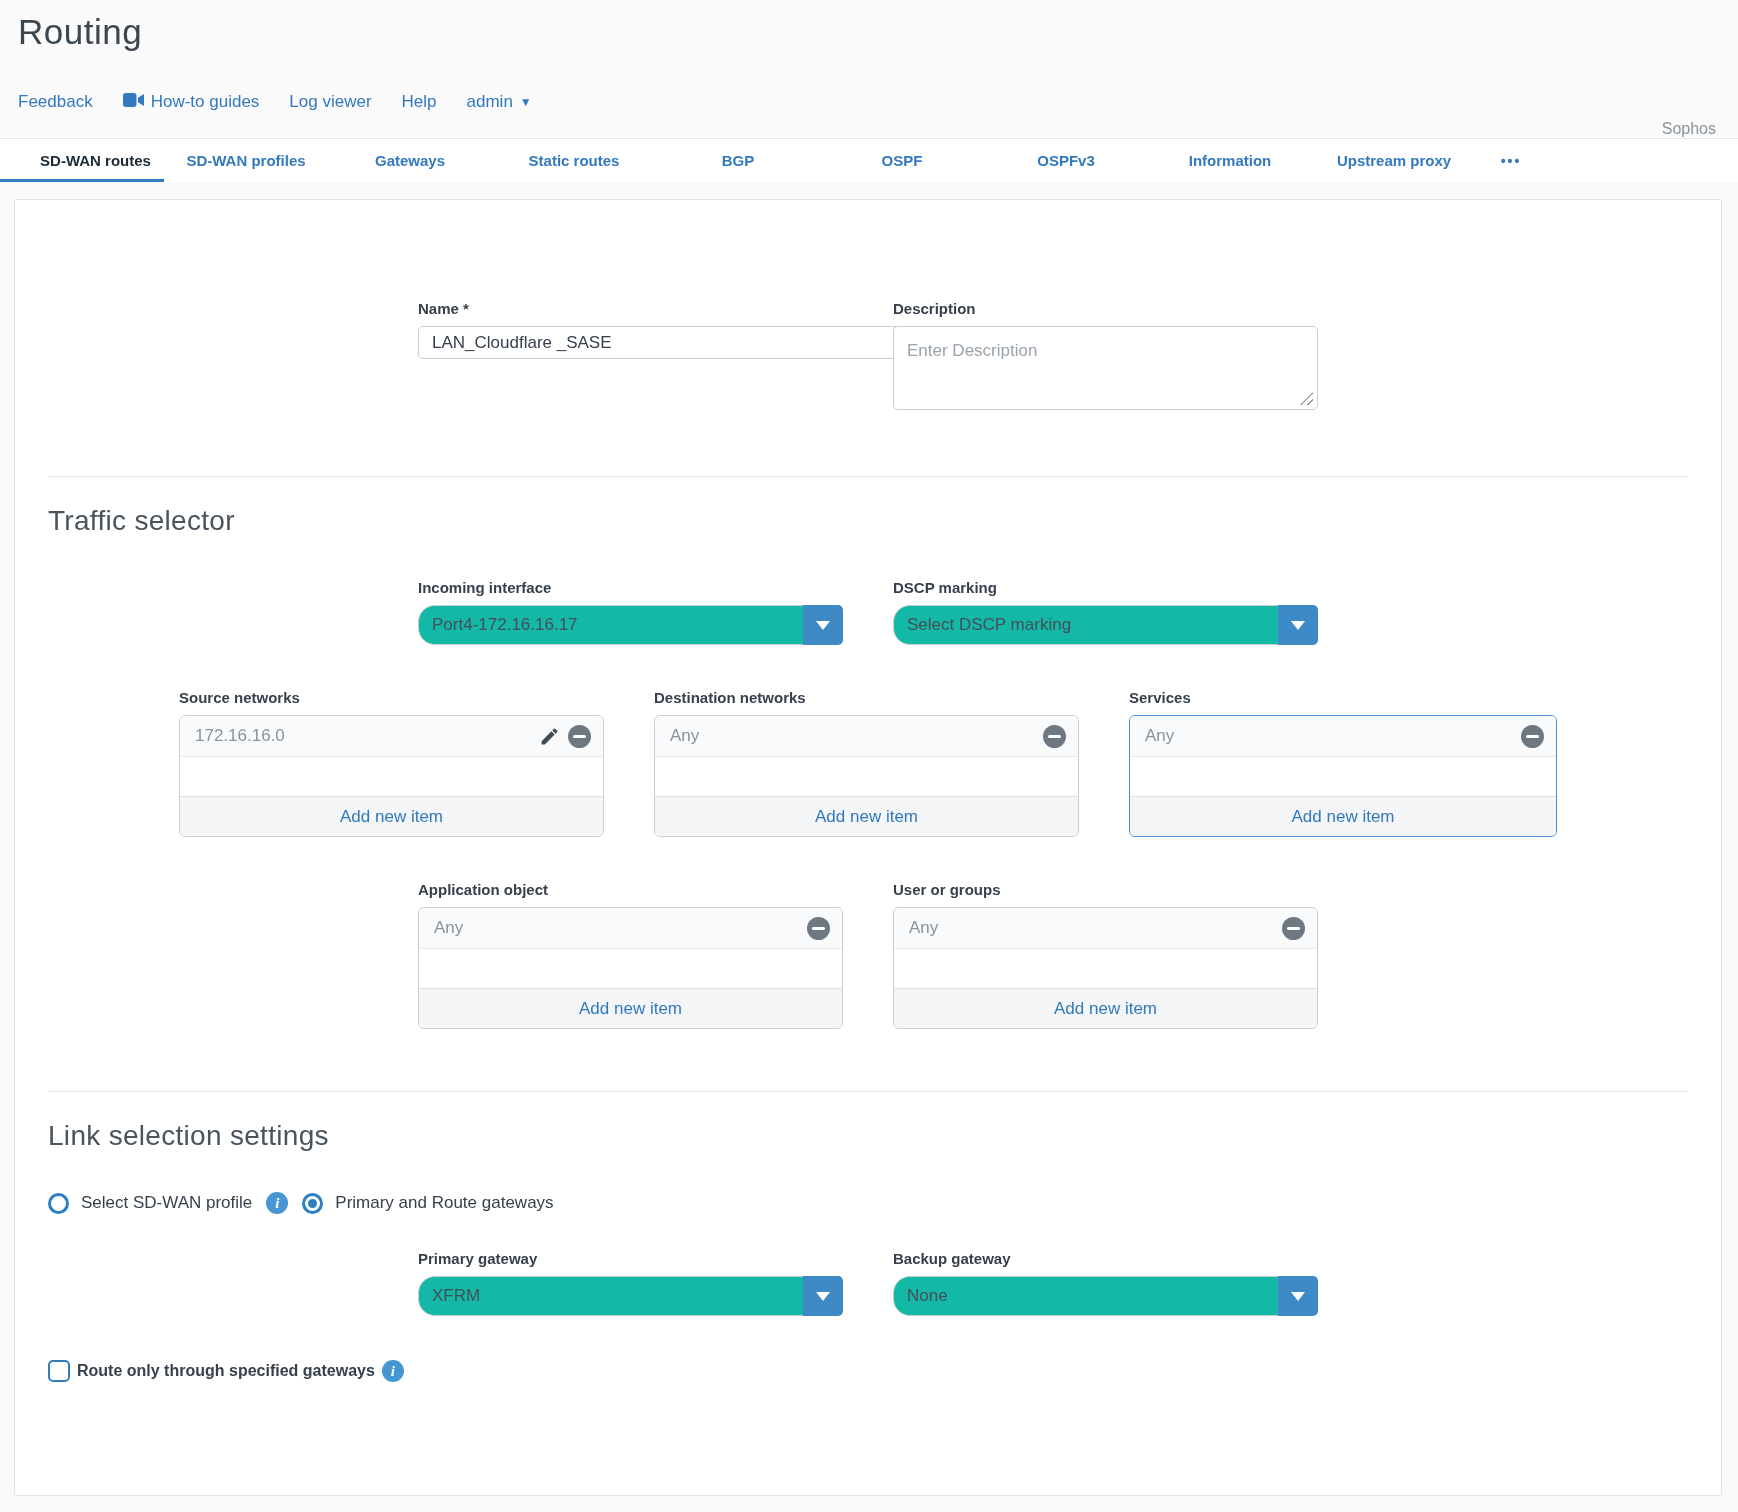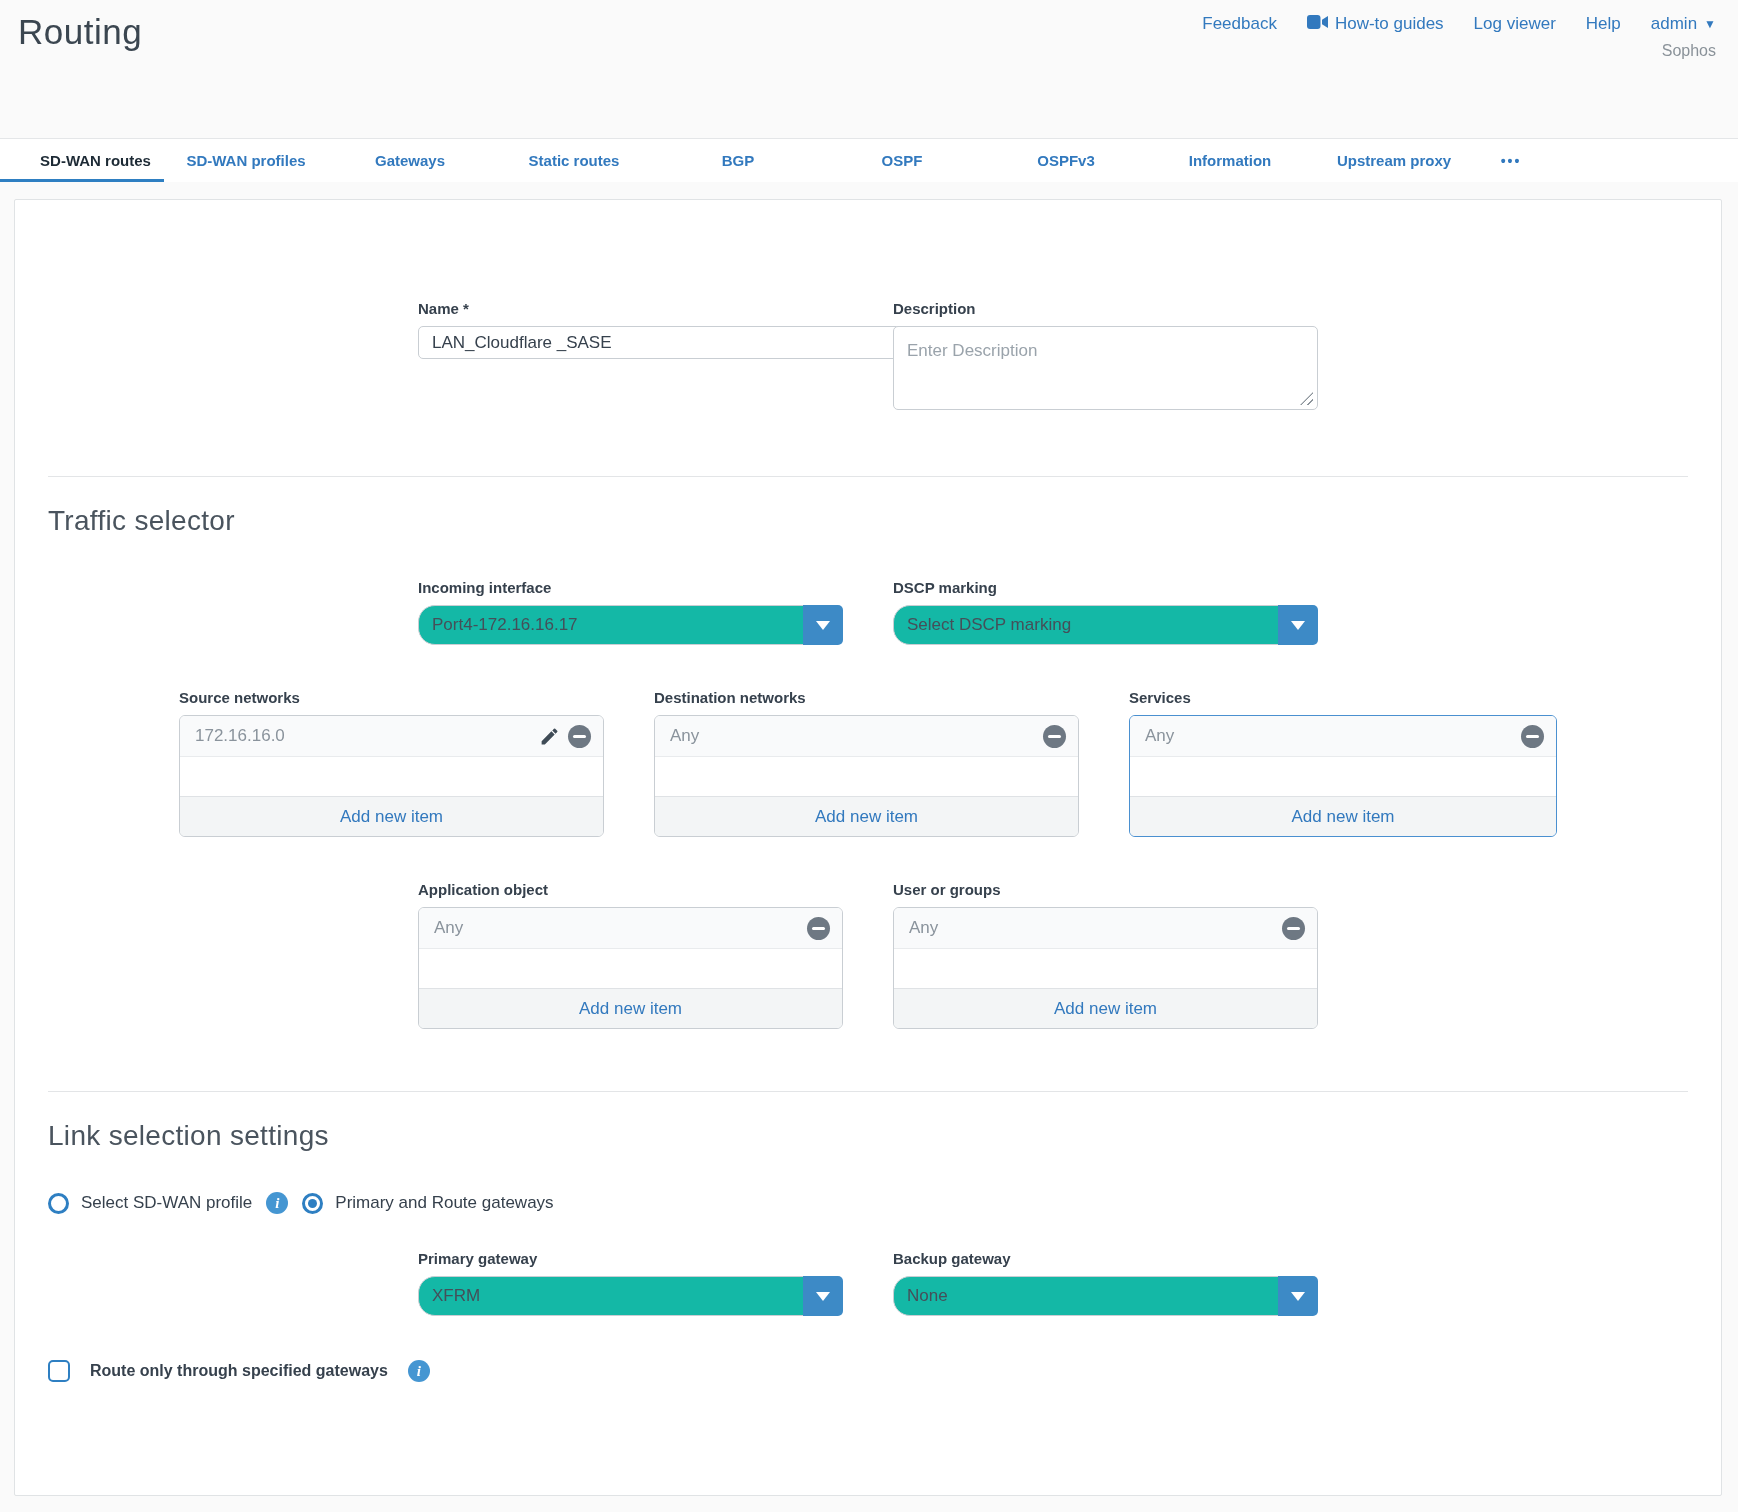--- a/index.html
+++ b/index.html
@@ -1,20 +1,20 @@
 <!DOCTYPE html>
 <html><head>
 <meta charset="utf-8">
 <style>
   * { margin:0; padding:0; box-sizing:border-box; }
   html,body { width:1738px; min-height:1512px; background:#fafafa;
     font-family:"Liberation Sans", sans-serif; color:#36414d; }
 
   
-  .header { height:138px; padding:10px 22px 0 18px; display:flex; justify-content:space-between; }
+  .header { height:138px; padding:10px 22px 0 18px; display:flex; justify-content:space-between;flex-direction:column; }
   .page-title { font-size:35px; font-weight:300; color:#3b4650; letter-spacing:.5px; padding-top:2px; }
   .header-right { text-align:right; padding-top:4px; }
   .header-links { display:flex; align-items:center; gap:30px; font-size:17px; }
   .hlink { color:#3279be; cursor:pointer; display:flex; align-items:center; gap:7px; }
   .caret { font-size:12px; color:#3279be; }
   .brand { color:#8a9299; font-size:16px; margin-top:8px; }
 
   
   .tabbar { background:#ffffff; border-top:1px solid #e4e6e8; height:44px; display:flex; }
   .tab { width:164px; display:flex; align-items:center; justify-content:center;
@@ -75,21 +75,21 @@
 
   
   .radio-row { display:flex; align-items:center; gap:14px; margin-top:40px; }
   .radio-opt { display:flex; align-items:center; gap:12px; cursor:pointer; }
   .radio-circle { width:21px; height:21px; border-radius:50%; border:3px solid #2e7fc2; background:#fff; position:relative; flex:none; }
   .radio-circle.checked::after { content:""; position:absolute; inset:3px; border-radius:50%; background:#2e7fc2; }
   .radio-label { font-size:17px; color:#36414d; }
   .info-icon { width:22px; height:22px; border-radius:50%; background:#4596d2; color:#fff;
         font-family:"Liberation Serif",serif; font-style:italic; font-weight:bold; font-size:15px;
         display:inline-flex; align-items:center; justify-content:center; cursor:pointer; flex:none; }
-  .checkbox-row { display:flex; align-items:center; gap:20px; margin-top:44px; }
+  .checkbox-row { display:flex; align-items:center; gap:7px; margin-top:44px; }
   .checkbox { width:22px; height:22px; border:2px solid #2e7fc2; border-radius:5px; background:#fff; cursor:pointer; flex:none; }
   .checkbox-label { font-size:16px; font-weight:bold; color:#36414d; }
 
   .mt-fields { margin-top:0; }
   .mt-ts-labels { margin-top:42px; }
   .mt-boxes { margin-top:44px; }
   .gw-row { margin-top:36px; }
 </style>
 </head>
 <body>

